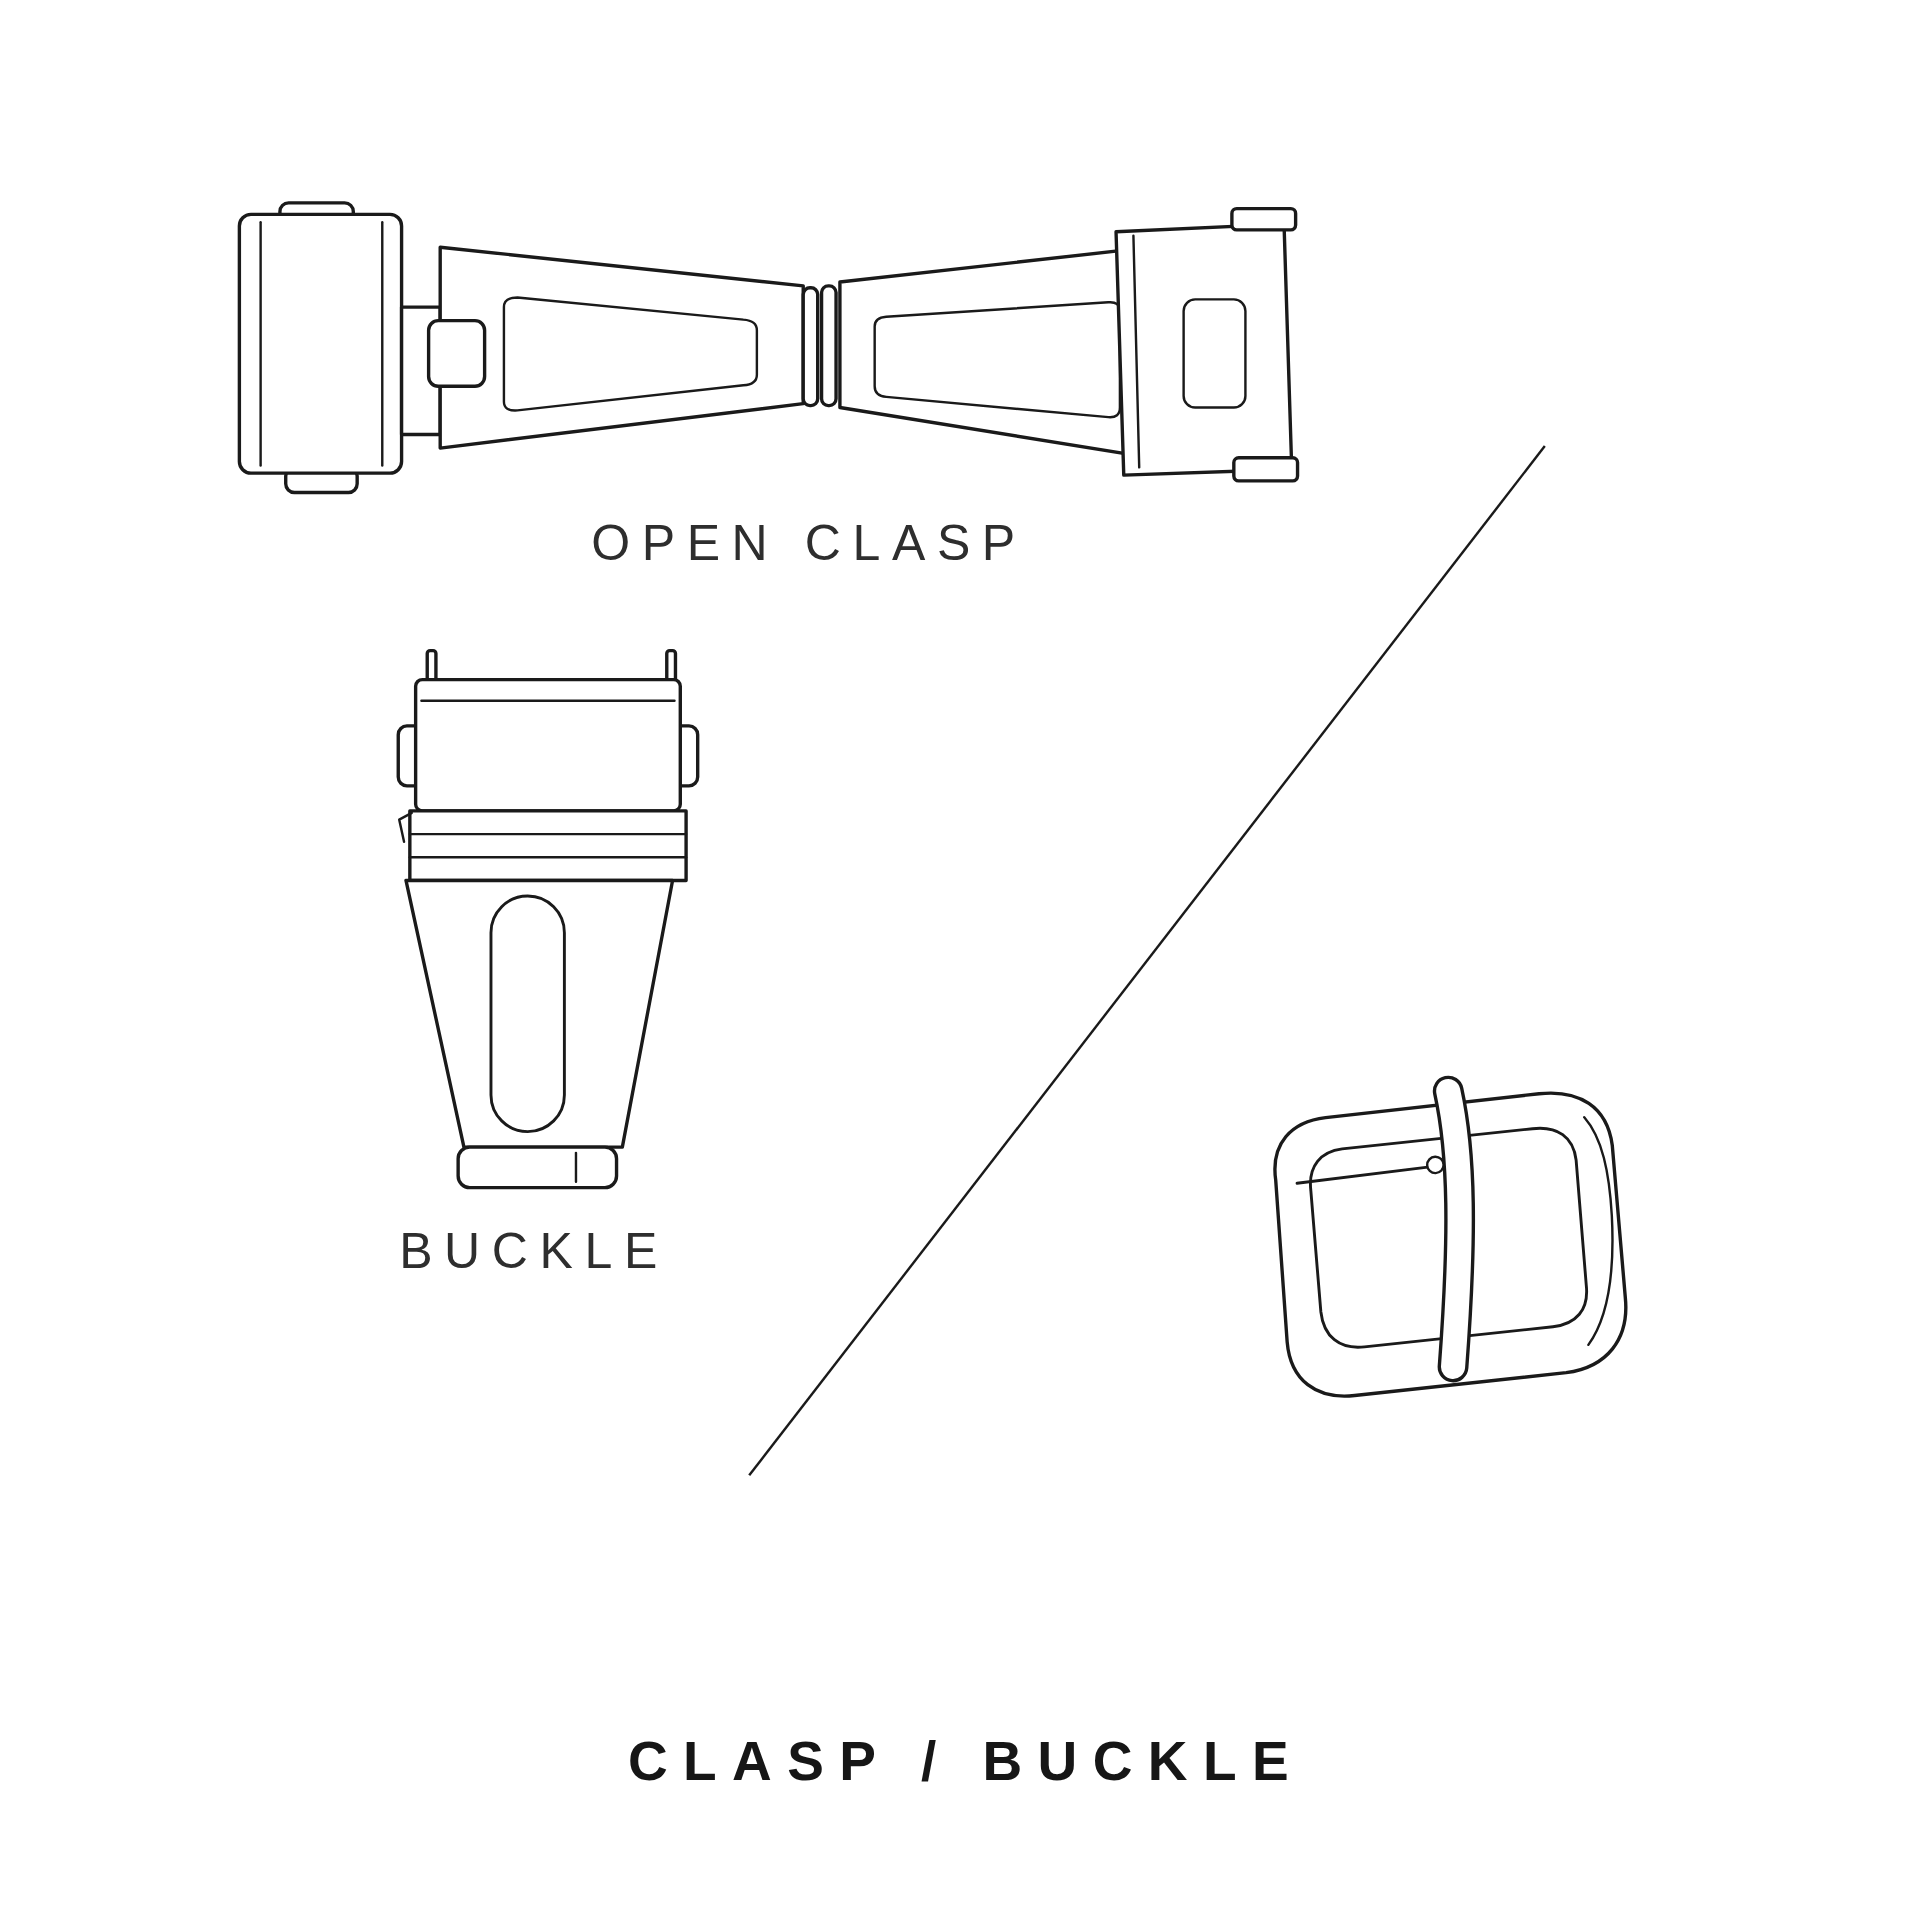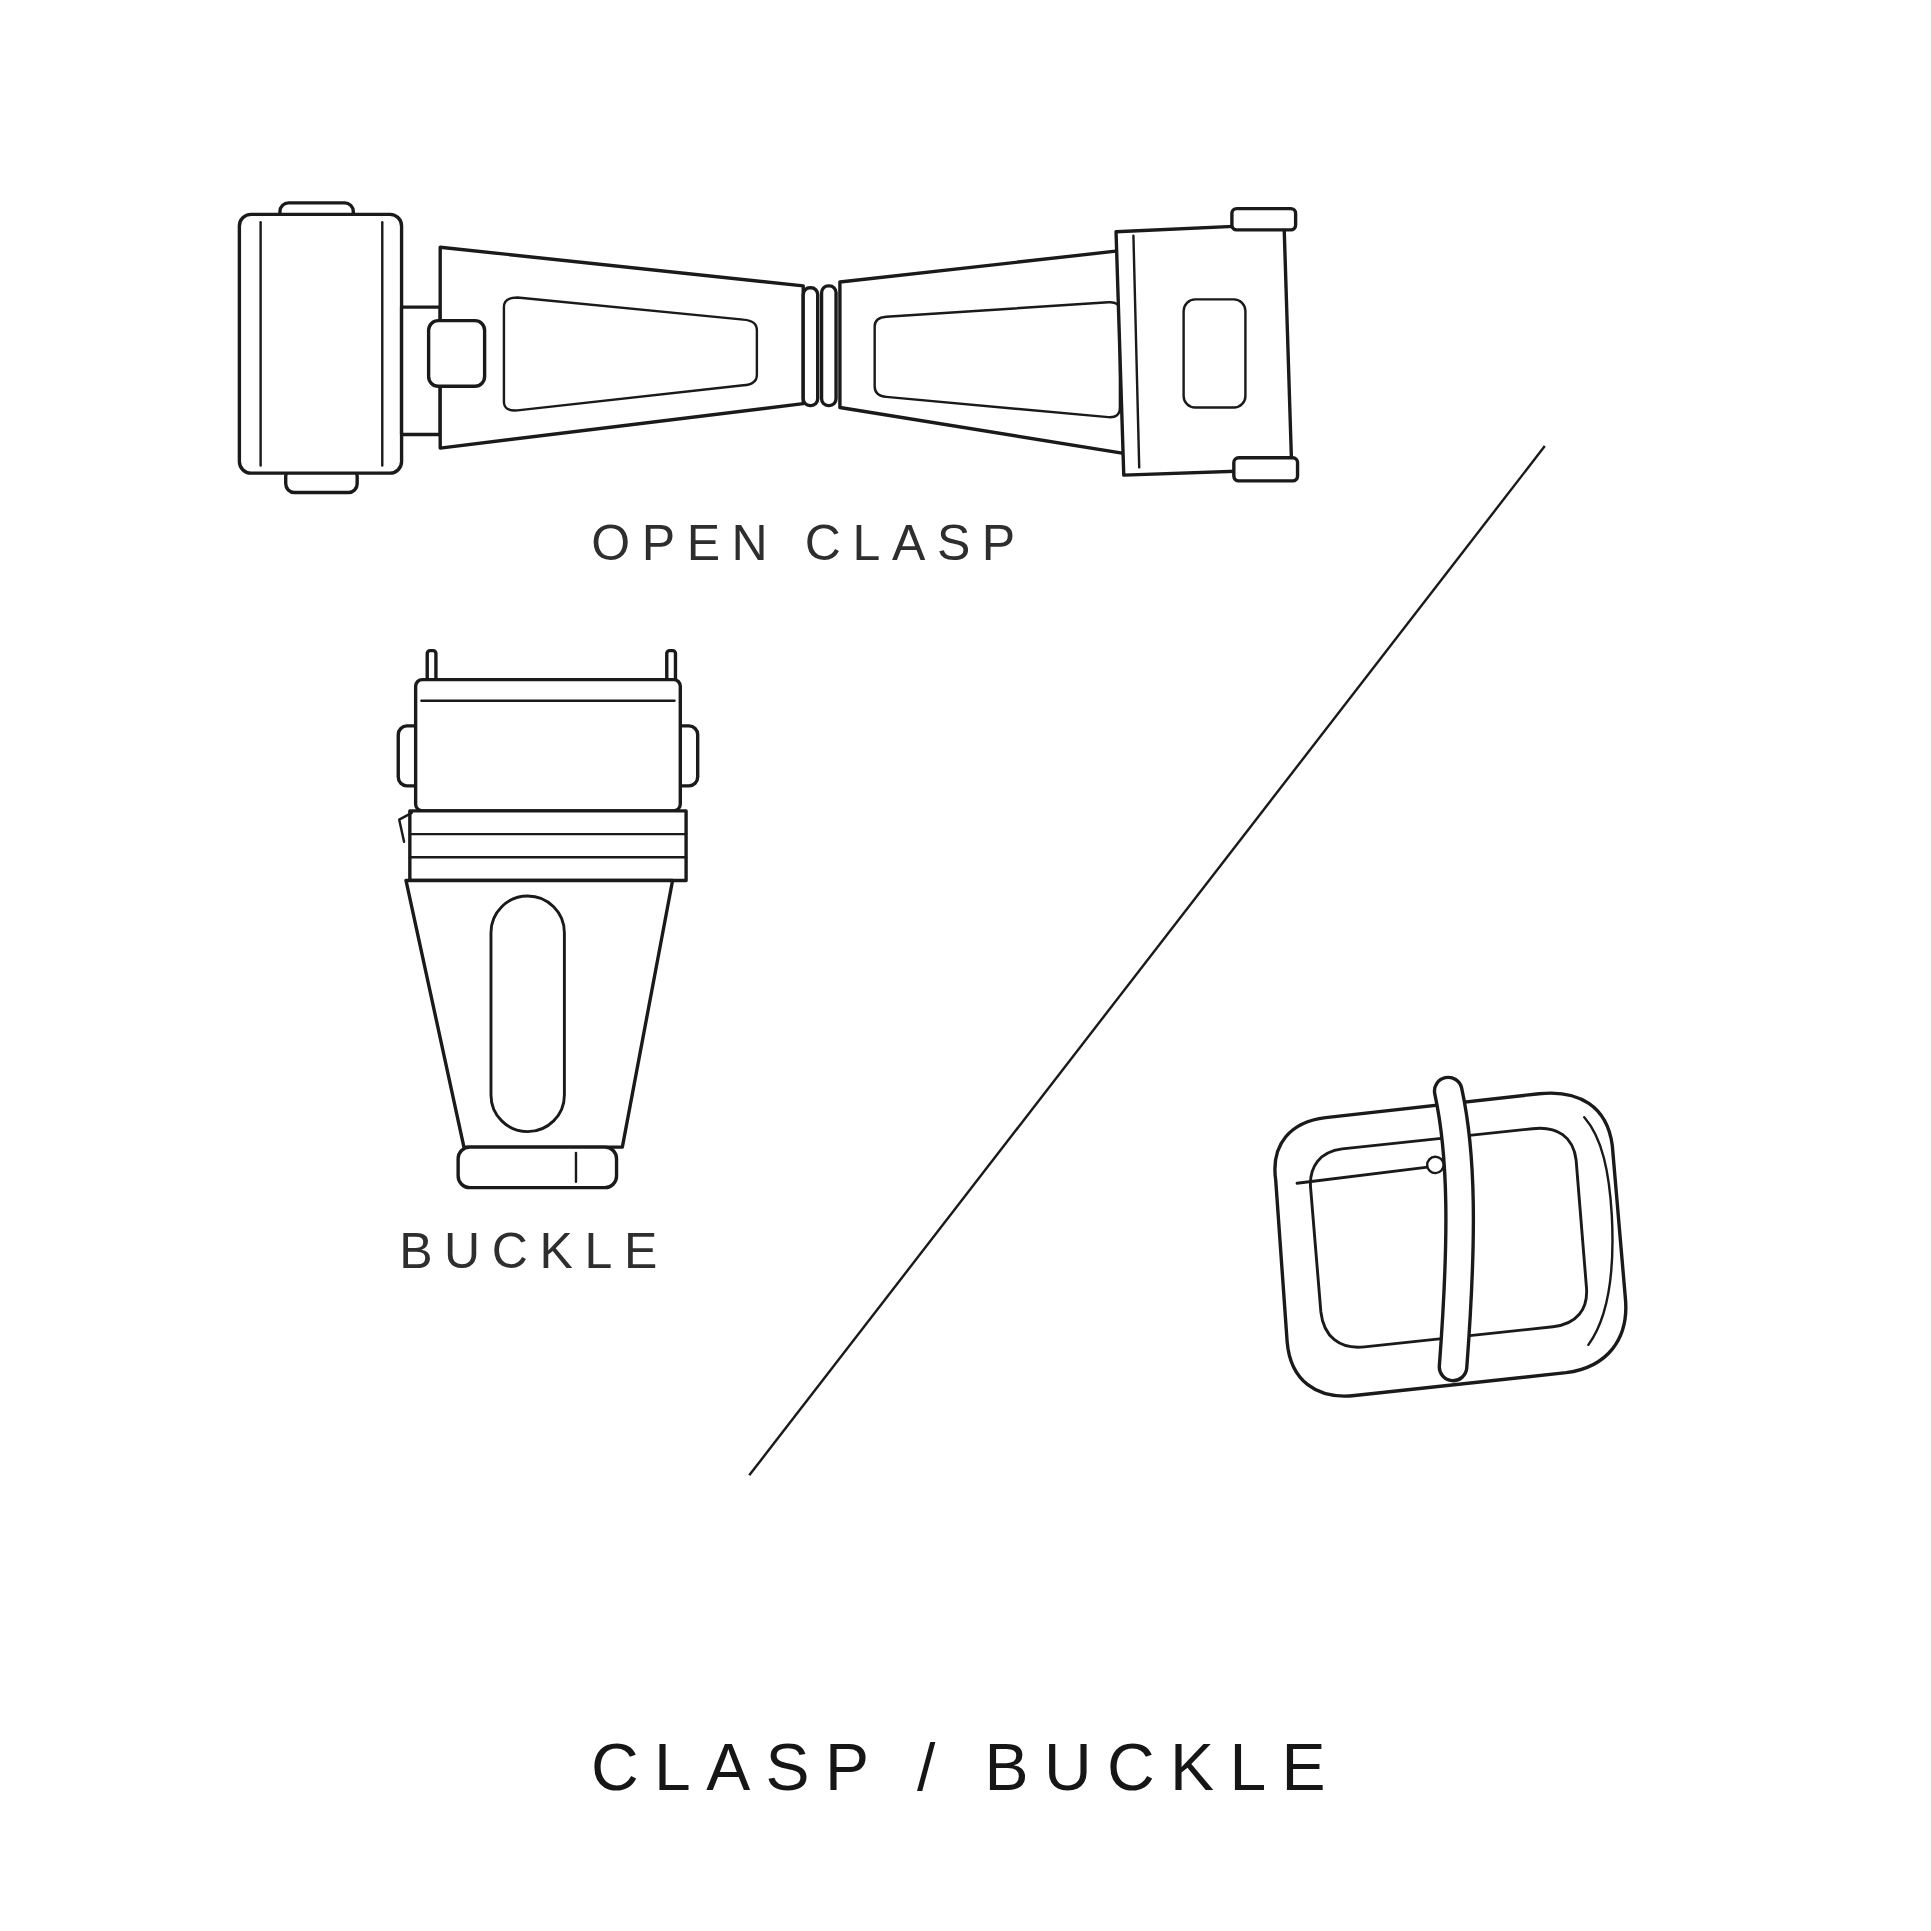--- a/index.html
+++ b/index.html
@@ -24,23 +24,23 @@
     transform:translateX(-50%);
     font-size:50px;
     letter-spacing:11.6px;
     color:var(--text);
     white-space:nowrap;
     line-height:1;
   }
   .title{
     position:absolute;
     transform:translateX(-50%);
-    font-size:66px;
+    font-size:55px;
     letter-spacing:15.4px;
-    font-weight:400;
+    font-weight:700;
     color:var(--title);
     white-space:nowrap;
     line-height:1;
   }
   
   .shape{fill:var(--bg);stroke:var(--line);stroke-width:3.5;stroke-linejoin:round;stroke-linecap:round;}
   .detail{fill:none;stroke:var(--line);stroke-width:2.5;stroke-linejoin:round;stroke-linecap:round;}
   .detail2{fill:none;stroke:var(--line);stroke-width:3;stroke-linejoin:round;stroke-linecap:round;}
   .divider{stroke:var(--line);stroke-width:2.5;}
   .tang-under{fill:none;stroke:var(--line);stroke-width:32;stroke-linecap:round;}

